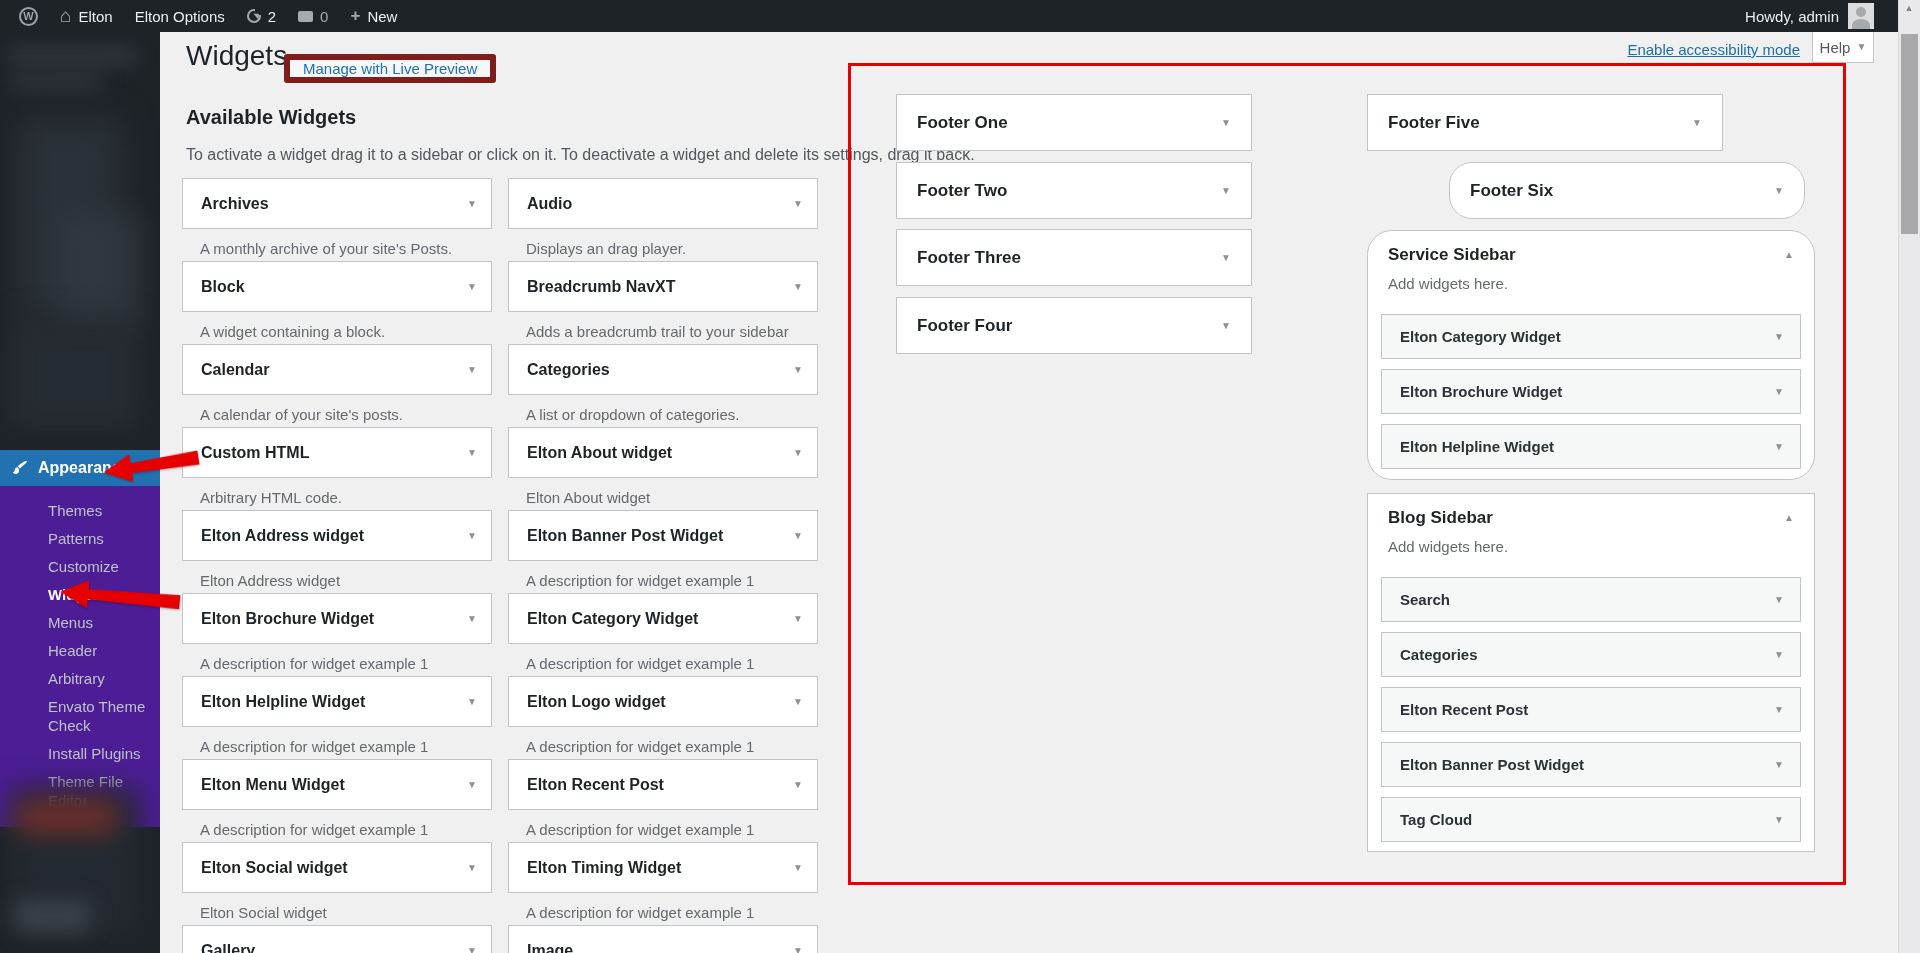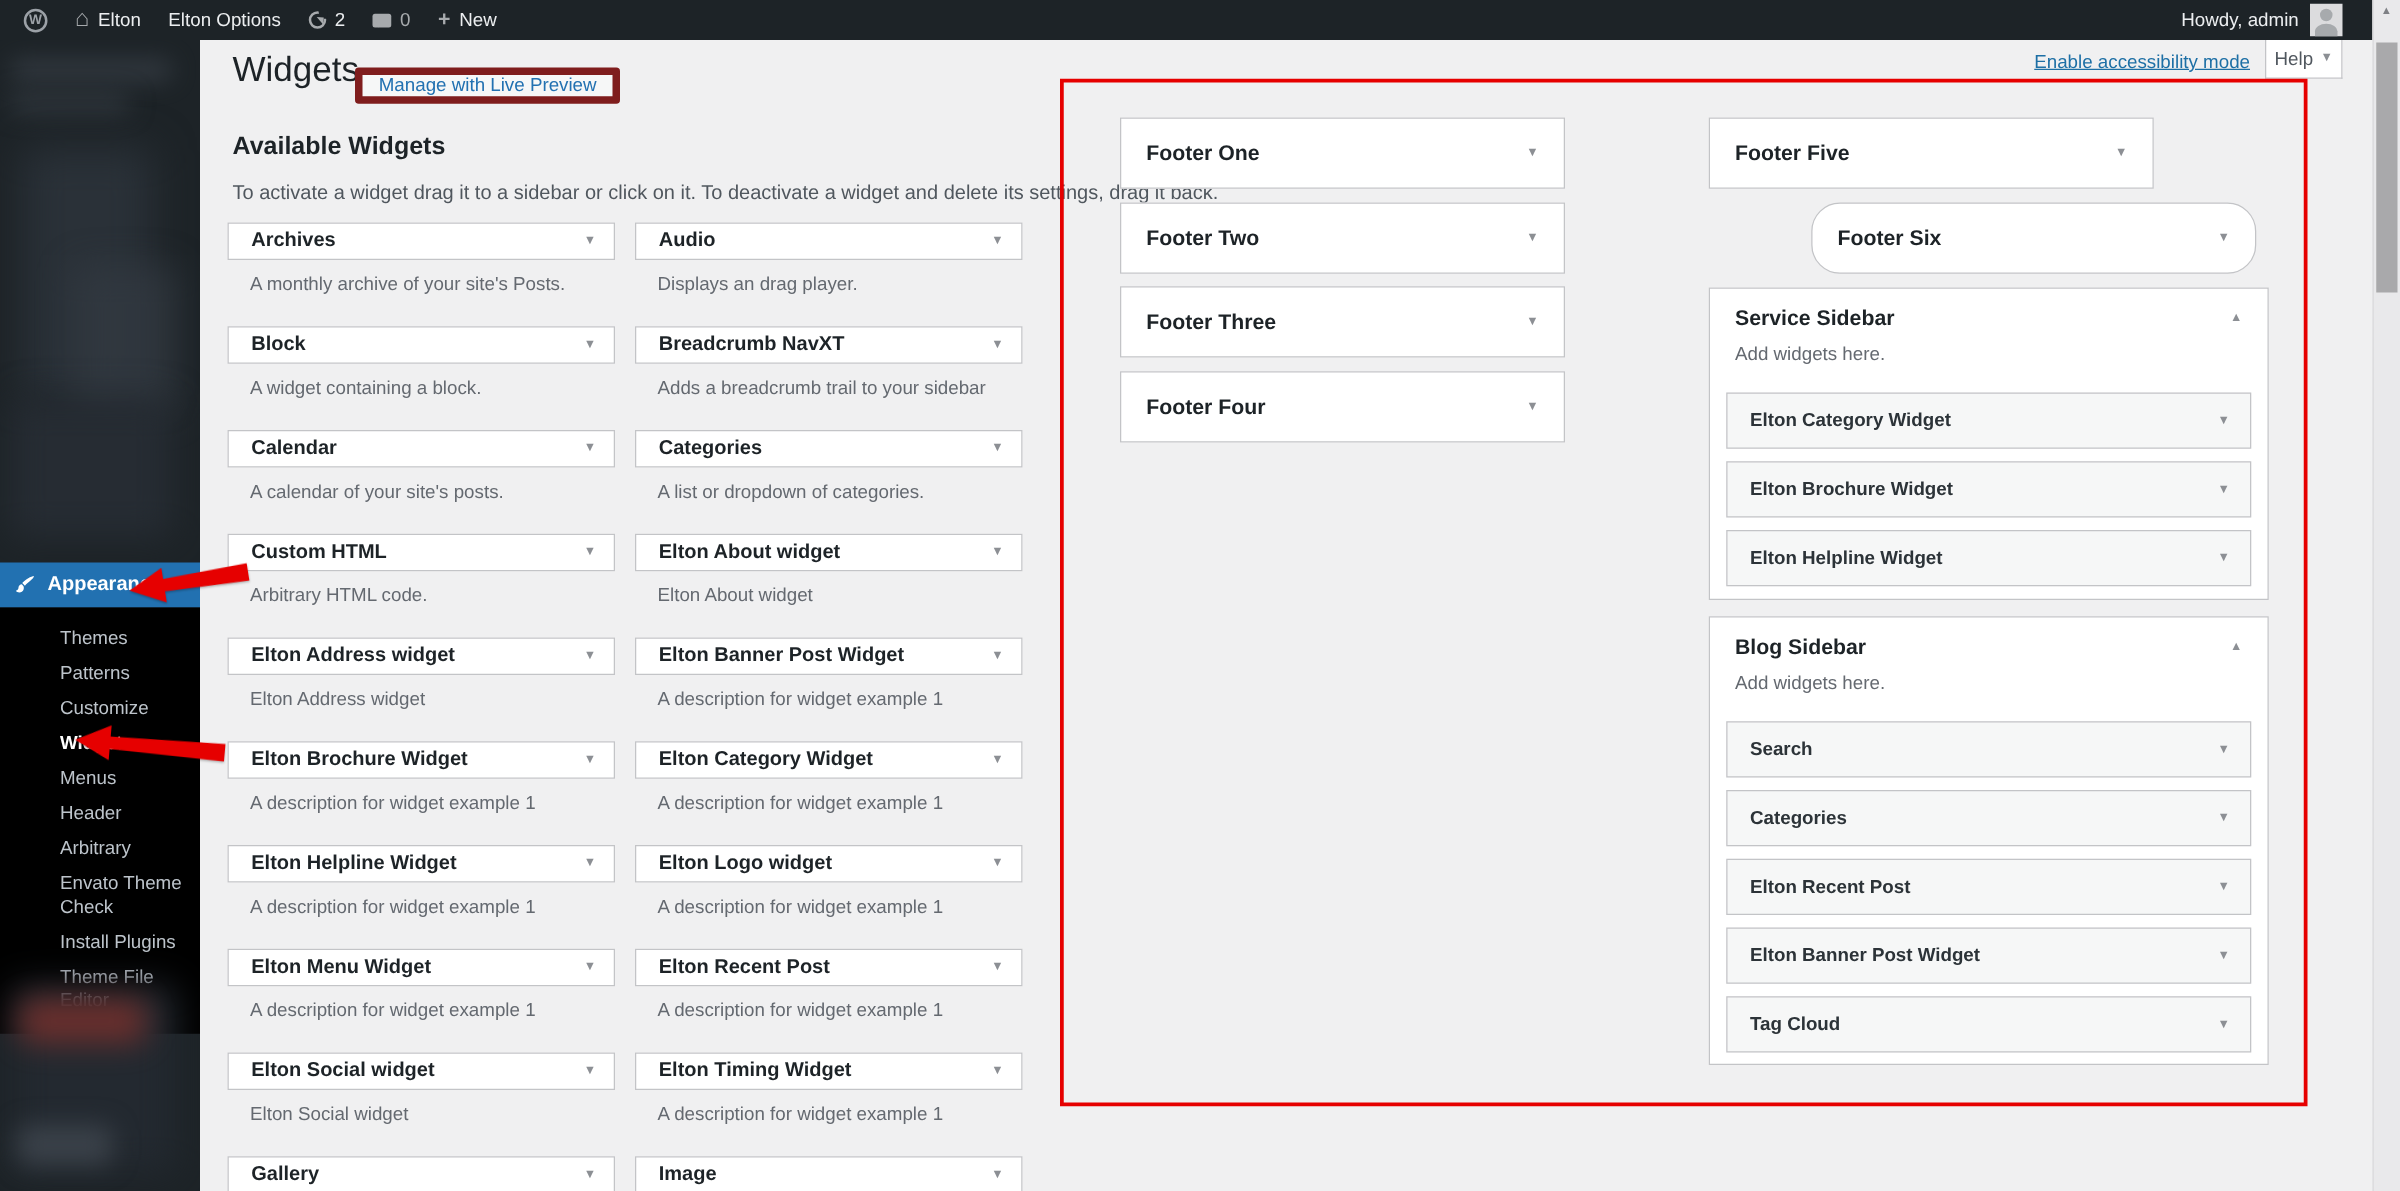--- a/index.html
+++ b/index.html
@@ -30,39 +30,39 @@
   
   #scrollbar{position:absolute;right:0;top:0;width:22px;height:953px;background:#e9e9eb;border-left:1px solid #d9d9db;box-sizing:border-box;z-index:40;}
   #scroll-up{position:absolute;left:0;top:3px;width:20px;text-align:center;font-size:9px;color:#7e8085;}
   #scroll-thumb{position:absolute;left:2px;top:34px;width:17px;height:200px;background:#a9a9ab;}
 
   
   #sidebar{position:absolute;left:0;top:32px;width:160px;height:921px;background:#1d2327;overflow:hidden;z-index:20;}
   .blob{position:absolute;border-radius:8px;filter:blur(10px);}
   #appearance{position:absolute;left:0;top:418px;width:160px;height:36px;background:#2271b1;color:#fff;
     display:flex;align-items:center;gap:10px;padding-left:11px;box-sizing:border-box;font-size:16px;font-weight:600;cursor:pointer;}
-  #submenu{position:absolute;left:0;top:454px;width:160px;background:#000000;padding:11px 0 12px;box-sizing:border-box;}
+  #submenu{position:absolute;left:0;top:454px;width:160px;background:#4c1d95;padding:11px 0 12px;box-sizing:border-box;}
   .sm-item{padding:4px 0 5px 48px;font-size:15px;line-height:19px;color:#bdc4cb;cursor:pointer;}
   .sm-item.active{color:#fff;font-weight:bold;}
 
   
   .acc-link{position:absolute;right:120px;top:41px;font-size:15px;color:#1d6fa5;text-decoration:underline;cursor:pointer;}
   .help-tab{position:absolute;left:1812px;top:32px;width:62px;height:31px;background:#fff;border:1px solid #c3c4c7;border-top:none;
     box-sizing:border-box;display:flex;align-items:center;justify-content:center;gap:6px;color:#50575e;font-size:15px;cursor:pointer;}
 
   
   .page-title{position:absolute;left:186px;top:40px;font-size:28px;color:#1d2327;font-weight:400;}
   .manage-btn{position:absolute;left:284px;top:54px;height:29px;padding:0 13px;background:#f6f7f7;border:6px solid #7f1d1d;
     border-radius:3px;color:#2271b1;font-size:15px;display:flex;align-items:center;box-sizing:border-box;cursor:pointer;}
   .avail-h{position:absolute;left:186px;top:106px;font-size:20px;font-weight:bold;color:#1d2327;}
   .intro{position:absolute;left:186px;top:146px;font-size:16px;color:#50575e;}
 
   
   .aw-grid{position:absolute;left:182px;top:178px;display:grid;grid-template-columns:310px 310px;column-gap:16px;grid-auto-rows:83px;}
-  .aw-card{height:30px;background:#fff;border:1px solid #c3c4c7;box-sizing:border-box;display:flex;align-items:center;
+  .aw-card{height:51px;background:#fff;border:1px solid #c3c4c7;box-sizing:border-box;display:flex;align-items:center;
     justify-content:space-between;padding:0 14px 0 18px;cursor:pointer;}
   .aw-name{font-size:16px;font-weight:600;color:#1d2327;}
   .aw-desc{margin-top:11px;padding-left:18px;font-size:15px;color:#646970;}
   .chev{font-size:10px;color:#8c8f94;line-height:1;}
 
   
   .red-box{position:absolute;left:848px;top:63px;width:998px;height:822px;border:3px solid #e60000;box-sizing:border-box;pointer-events:none;z-index:10;}
   .wa-box{position:absolute;width:356px;height:57px;background:#fff;border:1px solid #c3c4c7;box-sizing:border-box;
     display:flex;align-items:center;justify-content:space-between;padding:0 20px;cursor:pointer;}
   .wa-title{font-size:17px;font-weight:600;color:#1d2327;}
@@ -324,21 +324,21 @@
   </div>
   <div class="wa-box" style="left:1367px;top:94px;">
     <span class="wa-title">Footer Five</span>
     <span class="chev">▼</span>
   </div>
   <div class="wa-box" style="left:1449px;top:162px;border-radius:23px;">
     <span class="wa-title">Footer Six</span>
     <span class="chev">▼</span>
   </div>
 
-  <div class="panel" style="left:1367px;top:230px;height:250px;">
+  <div class="panel" style="left:1367px;top:230px;height:250px;border-radius:25px;">
     <div class="panel-head">
       <span class="panel-title">Service Sidebar</span>
       <span class="chev">▲</span>
     </div>
     <div class="panel-hint">Add widgets here.</div>
     <div class="p-item">
       <span>Elton Category Widget</span>
       <span class="chev">▼</span>
     </div>
     <div class="p-item">

